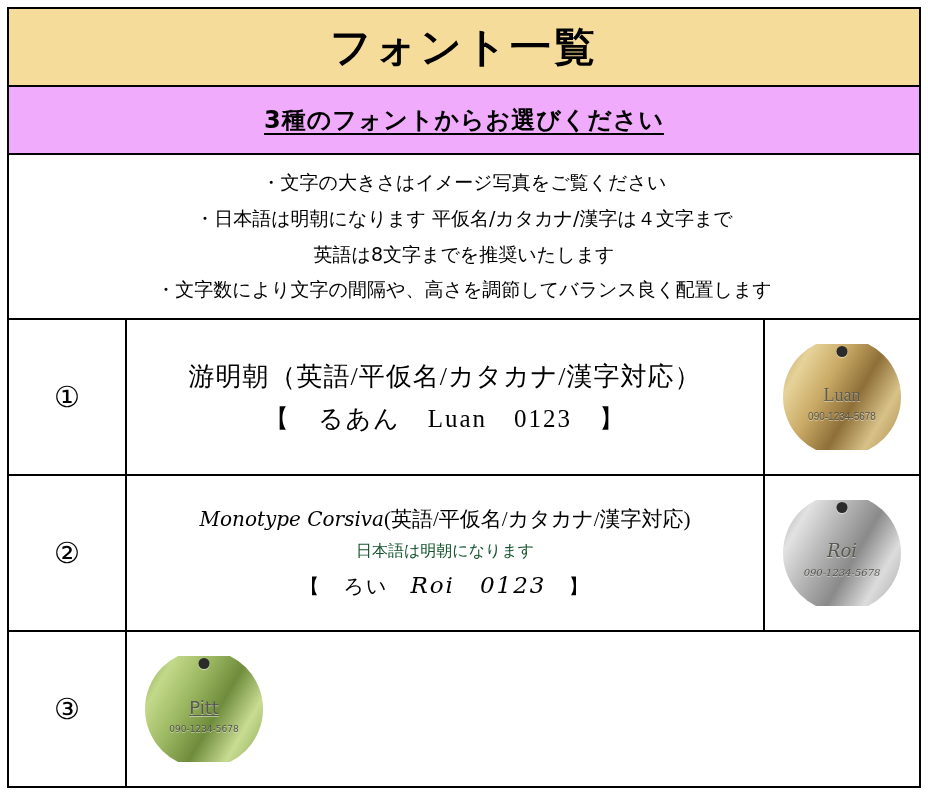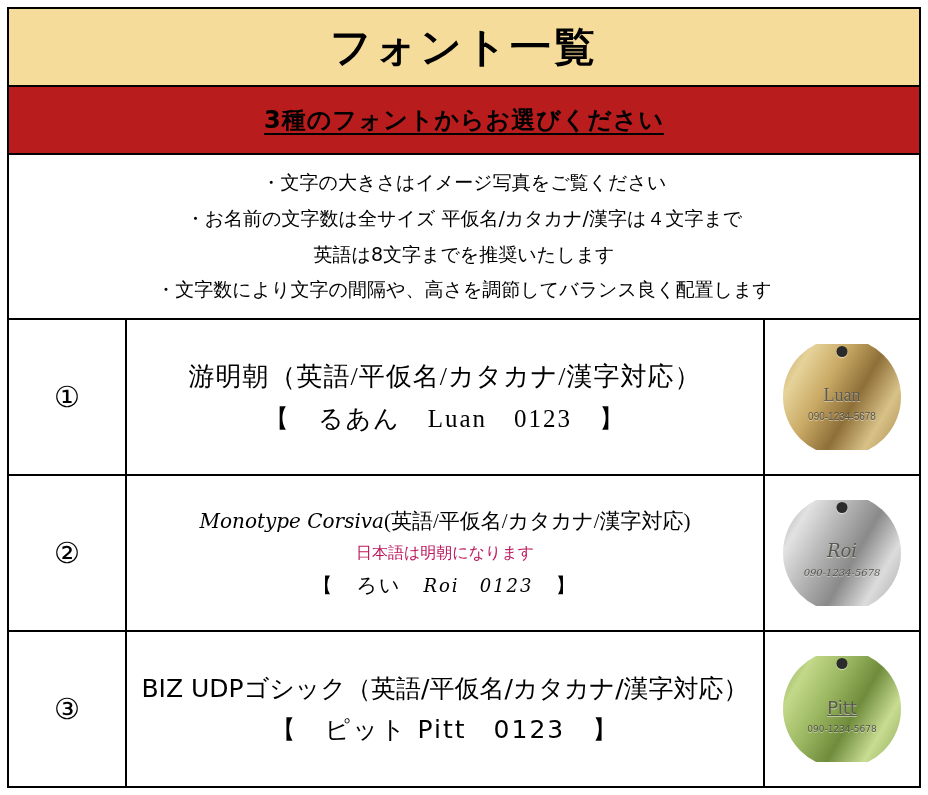--- a/index.html
+++ b/index.html
@@ -46,21 +46,21 @@
     font-family: "DejaVu Sans", sans-serif;
     font-weight: bold;
     font-size: 41px;
     letter-spacing: 3px;
     color: #000000;
     line-height: 1;
   }
   
   .subtitle-band {
     height: 68px;
-    background: #b91c1c;
+    background: #f0abfc;
     border-bottom: 2px solid #000000;
     display: flex;
     align-items: center;
     justify-content: center;
     box-sizing: border-box;
   }
   .subtitle-band .subtitle-text {
     font-family: "DejaVu Sans", sans-serif;
     font-weight: bold;
     font-size: 24px;
@@ -151,31 +151,31 @@
   .r2-line1 .script {
     font-family: "DejaVu Serif", serif;
     font-style: italic;
     font-size: 20px;
     letter-spacing: 0px;
     margin-top: 20px;
   }
   .r2-line2 {
     font-family: "Liberation Serif", serif;
     font-size: 16px;
-    color: #be185d;
+    color: #14532d;
   }
   .r2-line3 {
     font-family: "Liberation Serif", serif;
     font-size: 20px;
     letter-spacing: 2px;
   }
   .r2-line3 .script {
     font-family: "DejaVu Serif", serif;
     font-style: italic;
-    font-size: 18px;
+    font-size: 23px;
   }
   
   .r3-line1 {
     font-family: "DejaVu Sans", sans-serif;
     font-size: 25px;
   }
   .r3-line2 {
     font-family: "DejaVu Sans", sans-serif;
     font-size: 25px;
     letter-spacing: 2px;
@@ -250,21 +250,21 @@
     <div class="title-band">
       <div class="title-text">フォント一覧</div>
     </div>
 
     <div class="subtitle-band">
       <div class="subtitle-text">3種のフォントからお選びください</div>
     </div>
 
     <div class="notes-band">
       <div class="note">・文字の大きさはイメージ写真をご覧ください</div>
-      <div class="note">・お名前の文字数は全サイズ 平仮名/カタカナ/漢字は４文字まで</div>
+      <div class="note">・日本語は明朝になります 平仮名/カタカナ/漢字は４文字まで</div>
       <div class="note">英語は8文字までを推奨いたします</div>
       <div class="note">・文字数により文字の間隔や、高さを調節してバランス良く配置します</div>
     </div>
 
     <div class="rows">
 
       <div class="row">
         <div class="cell-num">①</div>
         <div class="cell-main">
           <div class="r1-line1">游明朝（英語/平仮名/カタカナ/漢字対応）</div>
@@ -294,24 +294,20 @@
               <div class="hole"></div>
               <div class="tag-name">Roi</div>
               <div class="tag-phone">090-1234-5678</div>
             </div>
           </div>
         </div>
       </div>
 
       <div class="row">
         <div class="cell-num">③</div>
-        <div class="cell-main">
-          <div class="r3-line1">BIZ UDPゴシック（英語/平仮名/カタカナ/漢字対応）</div>
-          <div class="r3-line2">【　ピット Pitt　0123　】</div>
-        </div>
         <div class="cell-img">
           <div class="tag tag-green">
             <div class="disc">
               <div class="hole"></div>
               <div class="tag-name">Pitt</div>
               <div class="tag-phone">090-1234-5678</div>
             </div>
           </div>
         </div>
       </div>

